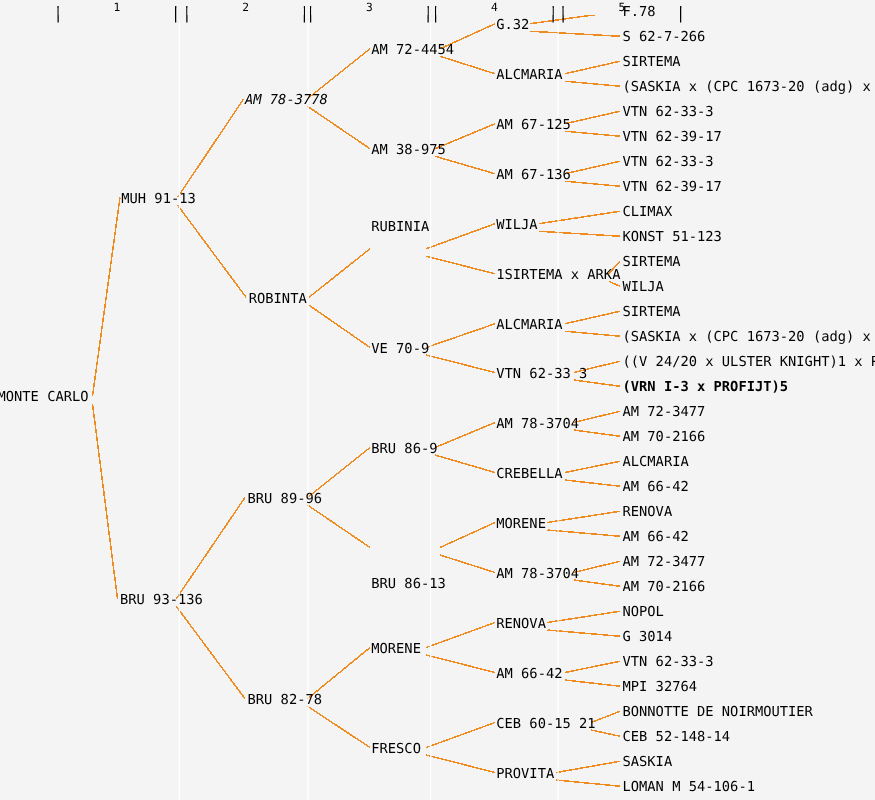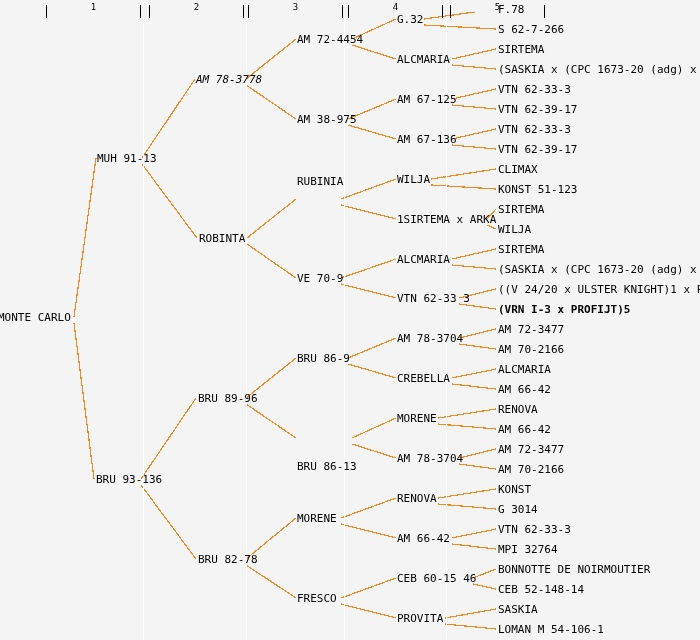--- a/index.html
+++ b/index.html
@@ -179,21 +179,21 @@
       <div class="node-label" style="left: 397px; top: 174px; color: rgb(0, 0, 0);">WILJA</div>
       <div class="node-label" style="left: 397px; top: 214px; color: rgb(0, 0, 0);">1SIRTEMA x ARKA</div>
       <div class="node-label" style="left: 397px; top: 254px; color: rgb(0, 0, 0);">ALCMARIA</div>
       <div class="node-label" style="left: 397px; top: 293px; color: rgb(0, 0, 0);">VTN 62-33 3</div>
       <div class="node-label" style="left: 397px; top: 333px; color: rgb(0, 0, 0);">AM 78-3704</div>
       <div class="node-label" style="left: 397px; top: 373px; color: rgb(0, 0, 0);">CREBELLA</div>
       <div class="node-label" style="left: 397px; top: 413px; color: rgb(0, 0, 0);">MORENE</div>
       <div class="node-label" style="left: 397px; top: 453px; color: rgb(0, 0, 0);">AM 78-3704</div>
       <div class="node-label" style="left: 397px; top: 493px; color: rgb(0, 0, 0);">RENOVA</div>
       <div class="node-label" style="left: 397px; top: 533px; color: rgb(0, 0, 0);">AM 66-42</div>
-      <div class="node-label" style="left: 397px; top: 573px; color: rgb(0, 0, 0);">CEB 60-15 46</div>
+      <div class="node-label" style="left: 397px; top: 573px; color: rgb(0, 0, 0);">CEB 60-15 21</div>
       <div class="node-label" style="left: 397px; top: 613px; color: rgb(0, 0, 0);">PROVITA</div>
       <div class="node-label" style="left: 498px; top: 4px; color: rgb(0, 0, 0);">F.78</div>
       <div class="node-label" style="left: 498px; top: 24px; color: rgb(0, 0, 0);">S 62-7-266</div>
       <div class="node-label" style="left: 498px; top: 44px; color: rgb(0, 0, 0);">SIRTEMA</div>
       <div class="node-label" style="left: 498px; top: 64px; color: rgb(0, 0, 0);">(SASKIA x (CPC 1673-20 (adg) x FUR</div>
       <div class="node-label" style="left: 498px; top: 84px; color: rgb(0, 0, 0);">VTN 62-33-3</div>
       <div class="node-label" style="left: 498px; top: 104px; color: rgb(0, 0, 0);">VTN 62-39-17</div>
       <div class="node-label" style="left: 498px; top: 124px; color: rgb(0, 0, 0);">VTN 62-33-3</div>
       <div class="node-label" style="left: 498px; top: 144px; color: rgb(0, 0, 0);">VTN 62-39-17</div>
       <div class="node-label" style="left: 498px; top: 164px; color: rgb(0, 0, 0);">CLIMAX</div>
@@ -205,21 +205,21 @@
       <div class="node-label" style="left: 498px; top: 284px; color: rgb(0, 0, 0);">((V 24/20 x ULSTER KNIGHT)1 x PROF</div>
       <div class="node-label" style="left: 498px; top: 304px; color: rgb(0, 0, 0); font-weight: bold;">(VRN I-3 x PROFIJT)5</div>
       <div class="node-label" style="left: 498px; top: 324px; color: rgb(0, 0, 0);">AM 72-3477</div>
       <div class="node-label" style="left: 498px; top: 344px; color: rgb(0, 0, 0);">AM 70-2166</div>
       <div class="node-label" style="left: 498px; top: 364px; color: rgb(0, 0, 0);">ALCMARIA</div>
       <div class="node-label" style="left: 498px; top: 384px; color: rgb(0, 0, 0);">AM 66-42</div>
       <div class="node-label" style="left: 498px; top: 404px; color: rgb(0, 0, 0);">RENOVA</div>
       <div class="node-label" style="left: 498px; top: 424px; color: rgb(0, 0, 0);">AM 66-42</div>
       <div class="node-label" style="left: 498px; top: 444px; color: rgb(0, 0, 0);">AM 72-3477</div>
       <div class="node-label" style="left: 498px; top: 464px; color: rgb(0, 0, 0);">AM 70-2166</div>
-      <div class="node-label" style="left: 498px; top: 484px; color: rgb(0, 0, 0);">KONST</div>
+      <div class="node-label" style="left: 498px; top: 484px; color: rgb(0, 0, 0);">NOPOL</div>
       <div class="node-label" style="left: 498px; top: 504px; color: rgb(0, 0, 0);">G 3014</div>
       <div class="node-label" style="left: 498px; top: 524px; color: rgb(0, 0, 0);">VTN 62-33-3</div>
       <div class="node-label" style="left: 498px; top: 544px; color: rgb(0, 0, 0);">MPI 32764</div>
       <div class="node-label" style="left: 498px; top: 564px; color: rgb(0, 0, 0);">BONNOTTE DE NOIRMOUTIER</div>
       <div class="node-label" style="left: 498px; top: 584px; color: rgb(0, 0, 0);">CEB 52-148-14</div>
       <div class="node-label" style="left: 498px; top: 604px; color: rgb(0, 0, 0);">SASKIA</div>
       <div class="node-label" style="left: 498px; top: 624px; color: rgb(0, 0, 0);">LOMAN M 54-106-1</div>
     </div>
 
 </div>

